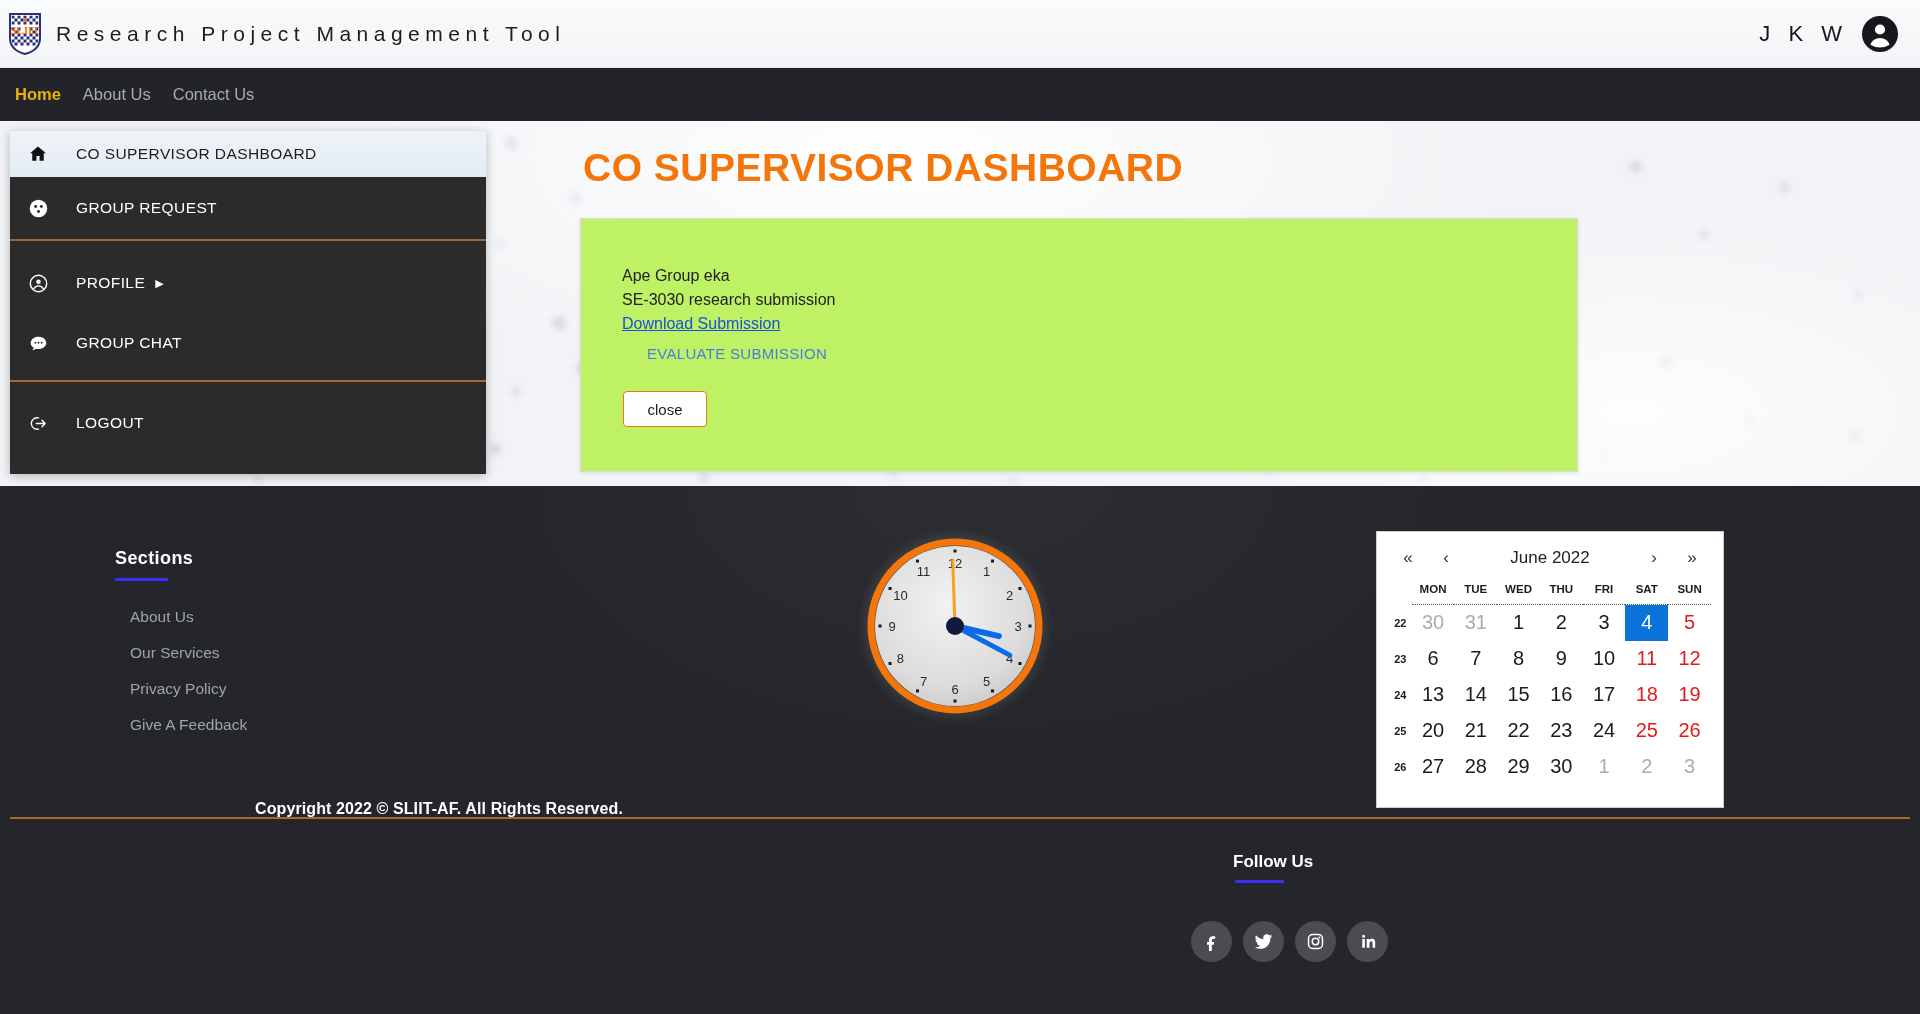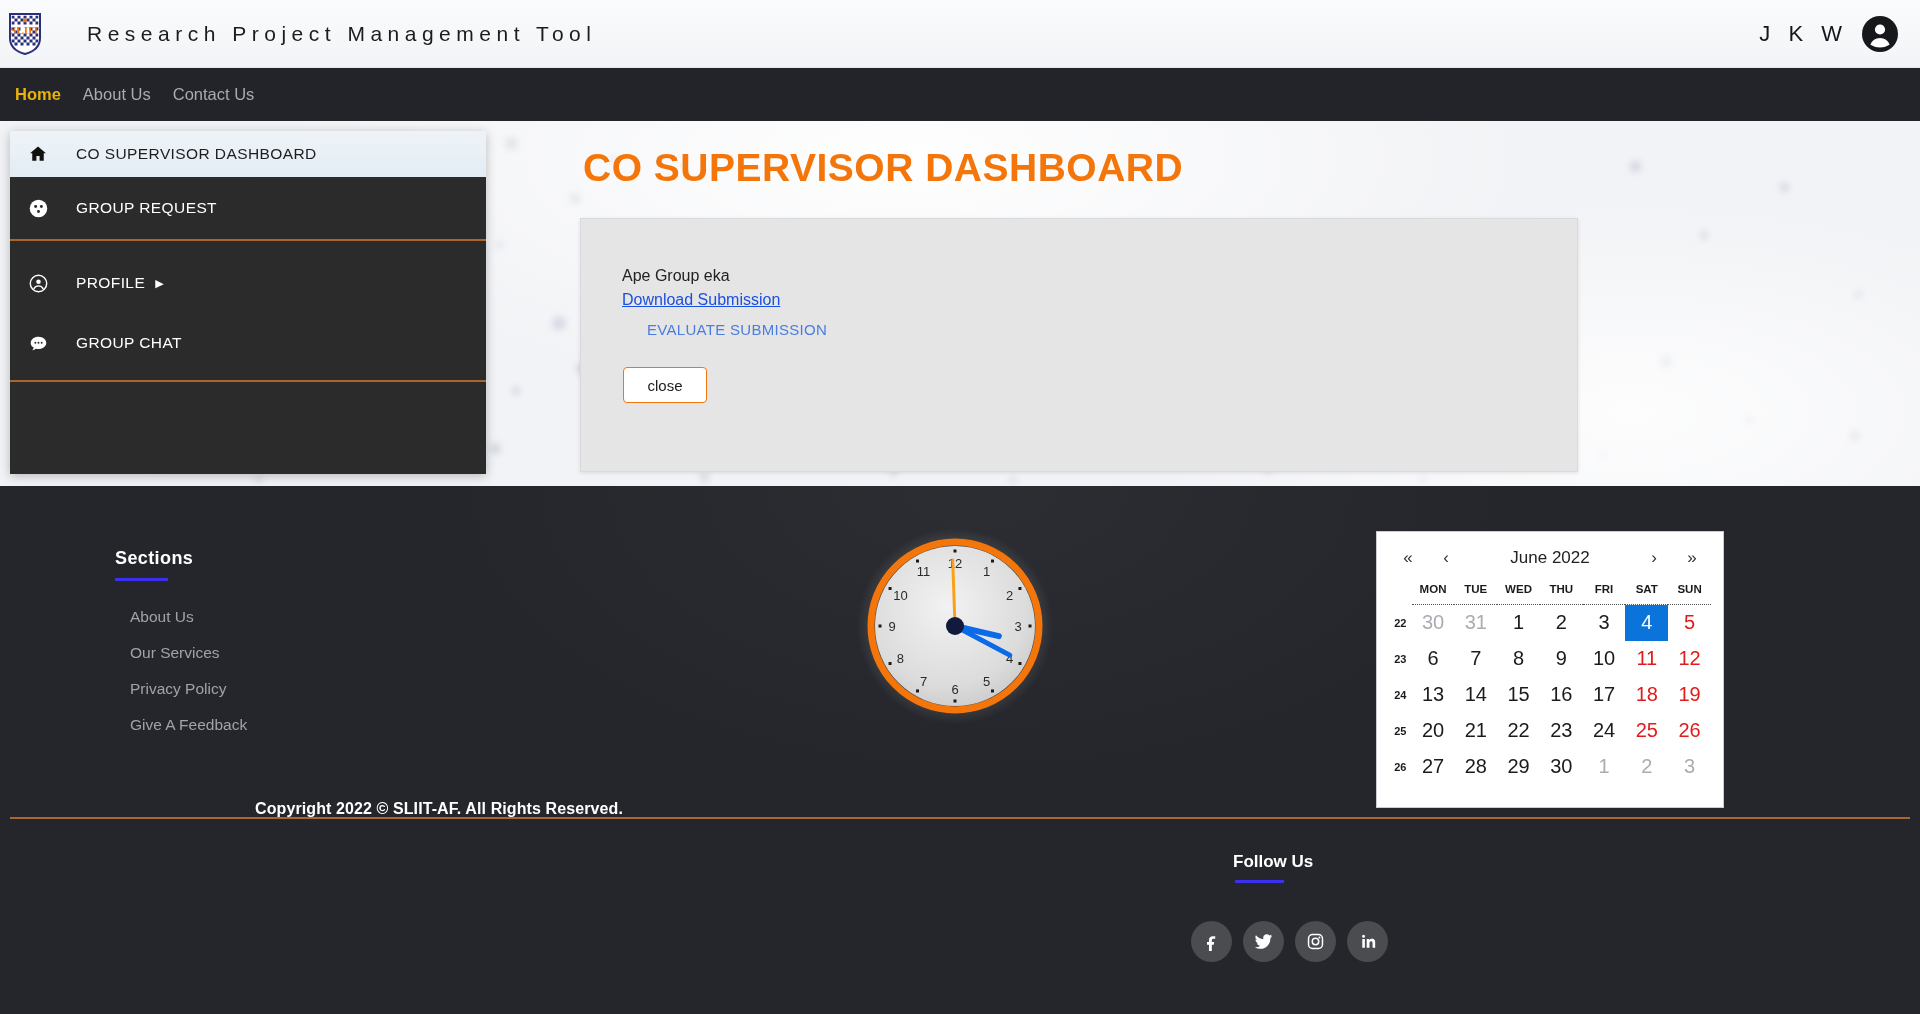--- a/index.html
+++ b/index.html
@@ -10,21 +10,20 @@
     background: #24262b;
     overflow: hidden;
   }
 
   
   .topbar {
     position: absolute; left: 0; top: 0; width: 1920px; height: 68px;
     background: linear-gradient(180deg, #fafbfc 0%, #f3f4f7 100%);
     display: flex; align-items: center;
     border-bottom: 1px solid #e6e8ec;
-    gap: 31px;
   }
   .brand-logo {
     width: 34px; height: 44px; margin-left: 8px; margin-right: 14px;
     flex: 0 0 auto; position: relative;
   }
   .brand-title {
     font-size: 21px; letter-spacing: 5.5px; color: #1c1c1c;
     font-weight: 400; white-space: nowrap;
   }
   .topbar-right {
@@ -93,21 +92,21 @@
   .caret { margin-left: 10px; font-size: 11px; }
 
   
   .page-title {
     position: absolute; left: 583px; top: 146px;
     font-size: 39px; font-weight: 700; color: #f4760b;
     letter-spacing: .5px; z-index: 4;
   }
   .card {
     position: absolute; left: 580px; top: 218px; width: 998px; height: 254px;
-    background: #e5e5e5; border: 1px solid #d8dade; z-index: 4;
+    background: #bef264; border: 1px solid #d8dade; z-index: 4;
     box-shadow: 0 1px 4px rgba(0,0,0,.10);
   }
   .card-inner { padding: 45px 0 0 41px; }
   .card-line { font-size: 16px; color: #222; line-height: 24px; }
   .card-link {
     font-size: 16px; color: #1a4fe0; text-decoration: underline;
     line-height: 24px; display: inline-block; cursor: pointer;
   }
   .eval-btn {
     margin-top: 5px; margin-left: 23px; display: inline-block;
@@ -353,27 +352,39 @@
           <circle cx="12" cy="11.2" r="1.1" fill="#2b2b2b"></circle>
           <circle cx="15.6" cy="11.2" r="1.1" fill="#2b2b2b"></circle>
         </svg>
       </span>
       <span>GROUP CHAT</span>
     </div>
   </div>
 
   <div class="side-div"></div>
 
+  <div class="side-block" style="padding:18px 0 0 0;">
+    <div class="side-item">
+      <span class="sico">
+        <svg width="21" height="21" viewBox="0 0 24 24">
+          <path d="M9.5 12h10M16 8.4l3.6 3.6L16 15.6" fill="none" stroke="#fff" stroke-width="1.6" stroke-linecap="round" stroke-linejoin="round"></path>
+          <path d="M12 5.6a6.6 6.6 0 1 0 0 12.8" fill="none" stroke="#fff" stroke-width="1.6" stroke-linecap="round"></path>
+        </svg>
+      </span>
+      <span>LOGOUT</span>
+    </div>
+  </div>
 </div>
 
 <div class="page-title">CO SUPERVISOR DASHBOARD</div>
 
 <div class="card">
   <div class="card-inner">
     <div class="card-line">Ape Group eka</div>
+    <div class="card-line">SE-3030 research submission</div>
     <a class="card-link" href="#">Download Submission</a>
     <div>
       <button class="eval-btn">EVALUATE SUBMISSION</button>
     </div>
     <button class="close-btn">close</button>
   </div>
 </div>
 
 <div class="footer">
   <div class="footer-glow"></div>

